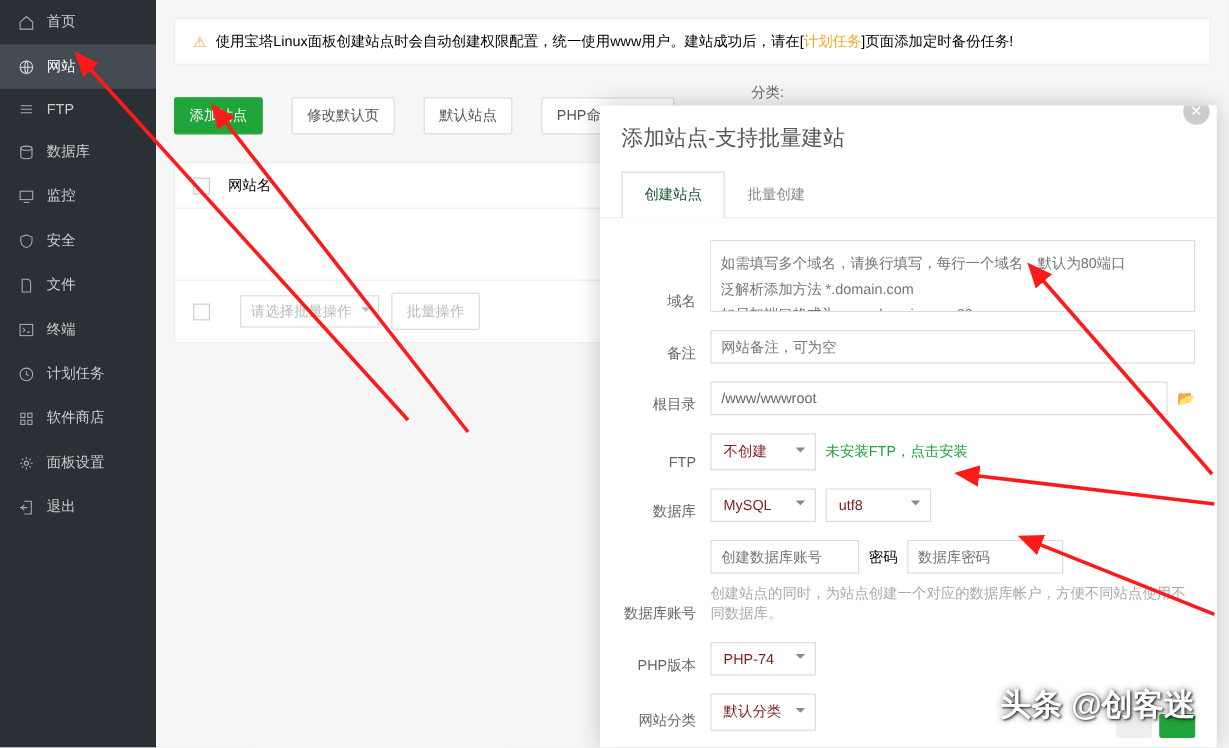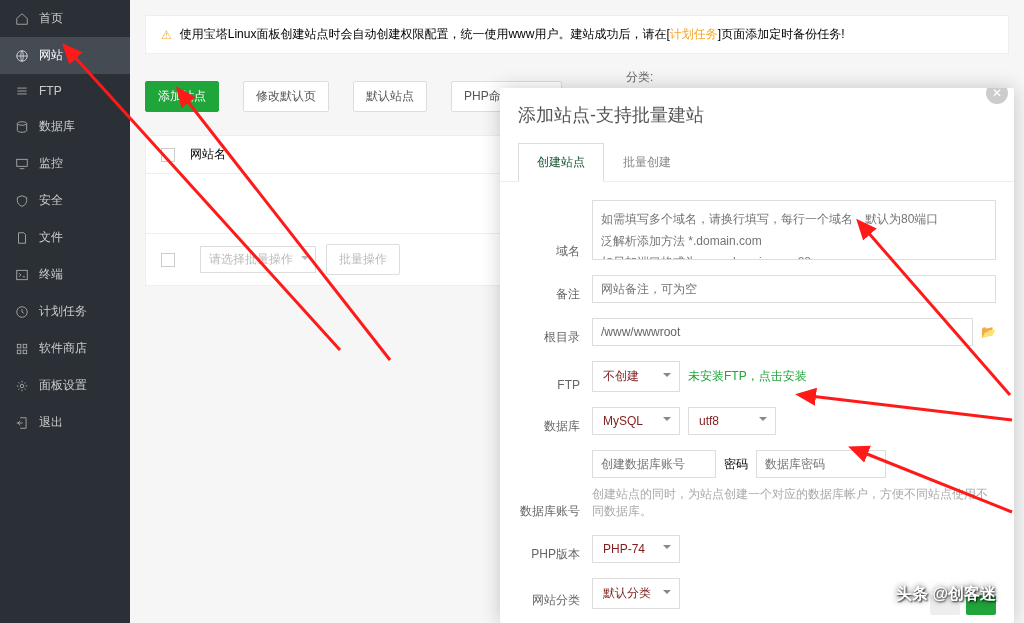--- a/index.html
+++ b/index.html
@@ -37,21 +37,21 @@
   .ctl{flex:1;display:flex;gap:8px;flex-wrap:wrap;align-items:center;}
   textarea{width:100%;height:60px;border:1px solid #ddd;padding:8px;color:#bbb;resize:none;line-height:1.8;}
   input[type=text]{border:1px solid #ddd;padding:6px 8px;color:#666;}
   .full{flex:1;}
   .dd{border:1px solid #ddd;padding:6px 28px 6px 10px;position:relative;min-width:88px;color:#7f1d1d;}
   .dd::after{content:"";position:absolute;right:8px;top:50%;transform:translateY(-50%);border:4px solid transparent;border-top-color:#888;}
   .link-g{color:#20a53a;}
   .hint{color:#aaa;font-size:12px;width:100%;}
   .folder{color:#333;}
   .arrows{position:absolute;inset:0;pointer-events:none;}
-  .watermark{position:absolute;right:28px;bottom:18px;font-size:16px;font-weight:bold;color:#fff;text-shadow:0 0 6px rgba(0,0,0,0.6),1px 1px 2px rgba(0,0,0,0.8);}
+  .watermark{position:absolute;right:28px;bottom:18px;font-size:26px;font-weight:bold;color:#fff;text-shadow:0 0 6px rgba(0,0,0,0.6),1px 1px 2px rgba(0,0,0,0.8);}
   .m-foot{position:absolute;right:18px;bottom:8px;display:flex;gap:6px;}
   .m-foot .b{width:30px;height:20px;border-radius:2px;}
 </style>
 </head>
 <body>
 
 <div class="sidebar">
   <div class="side-item">
     <span class="side-icon">
         <svg viewBox="0 0 24 24">

